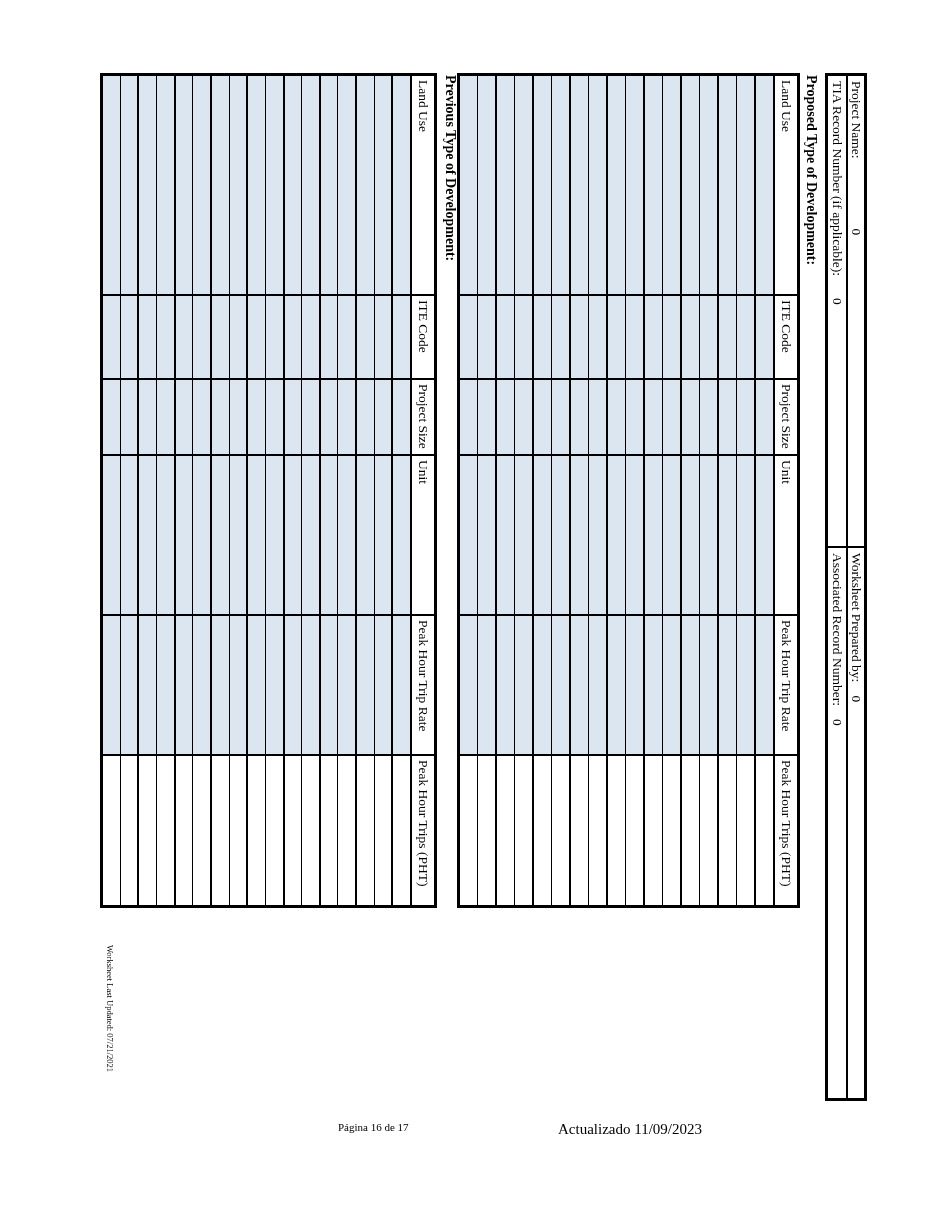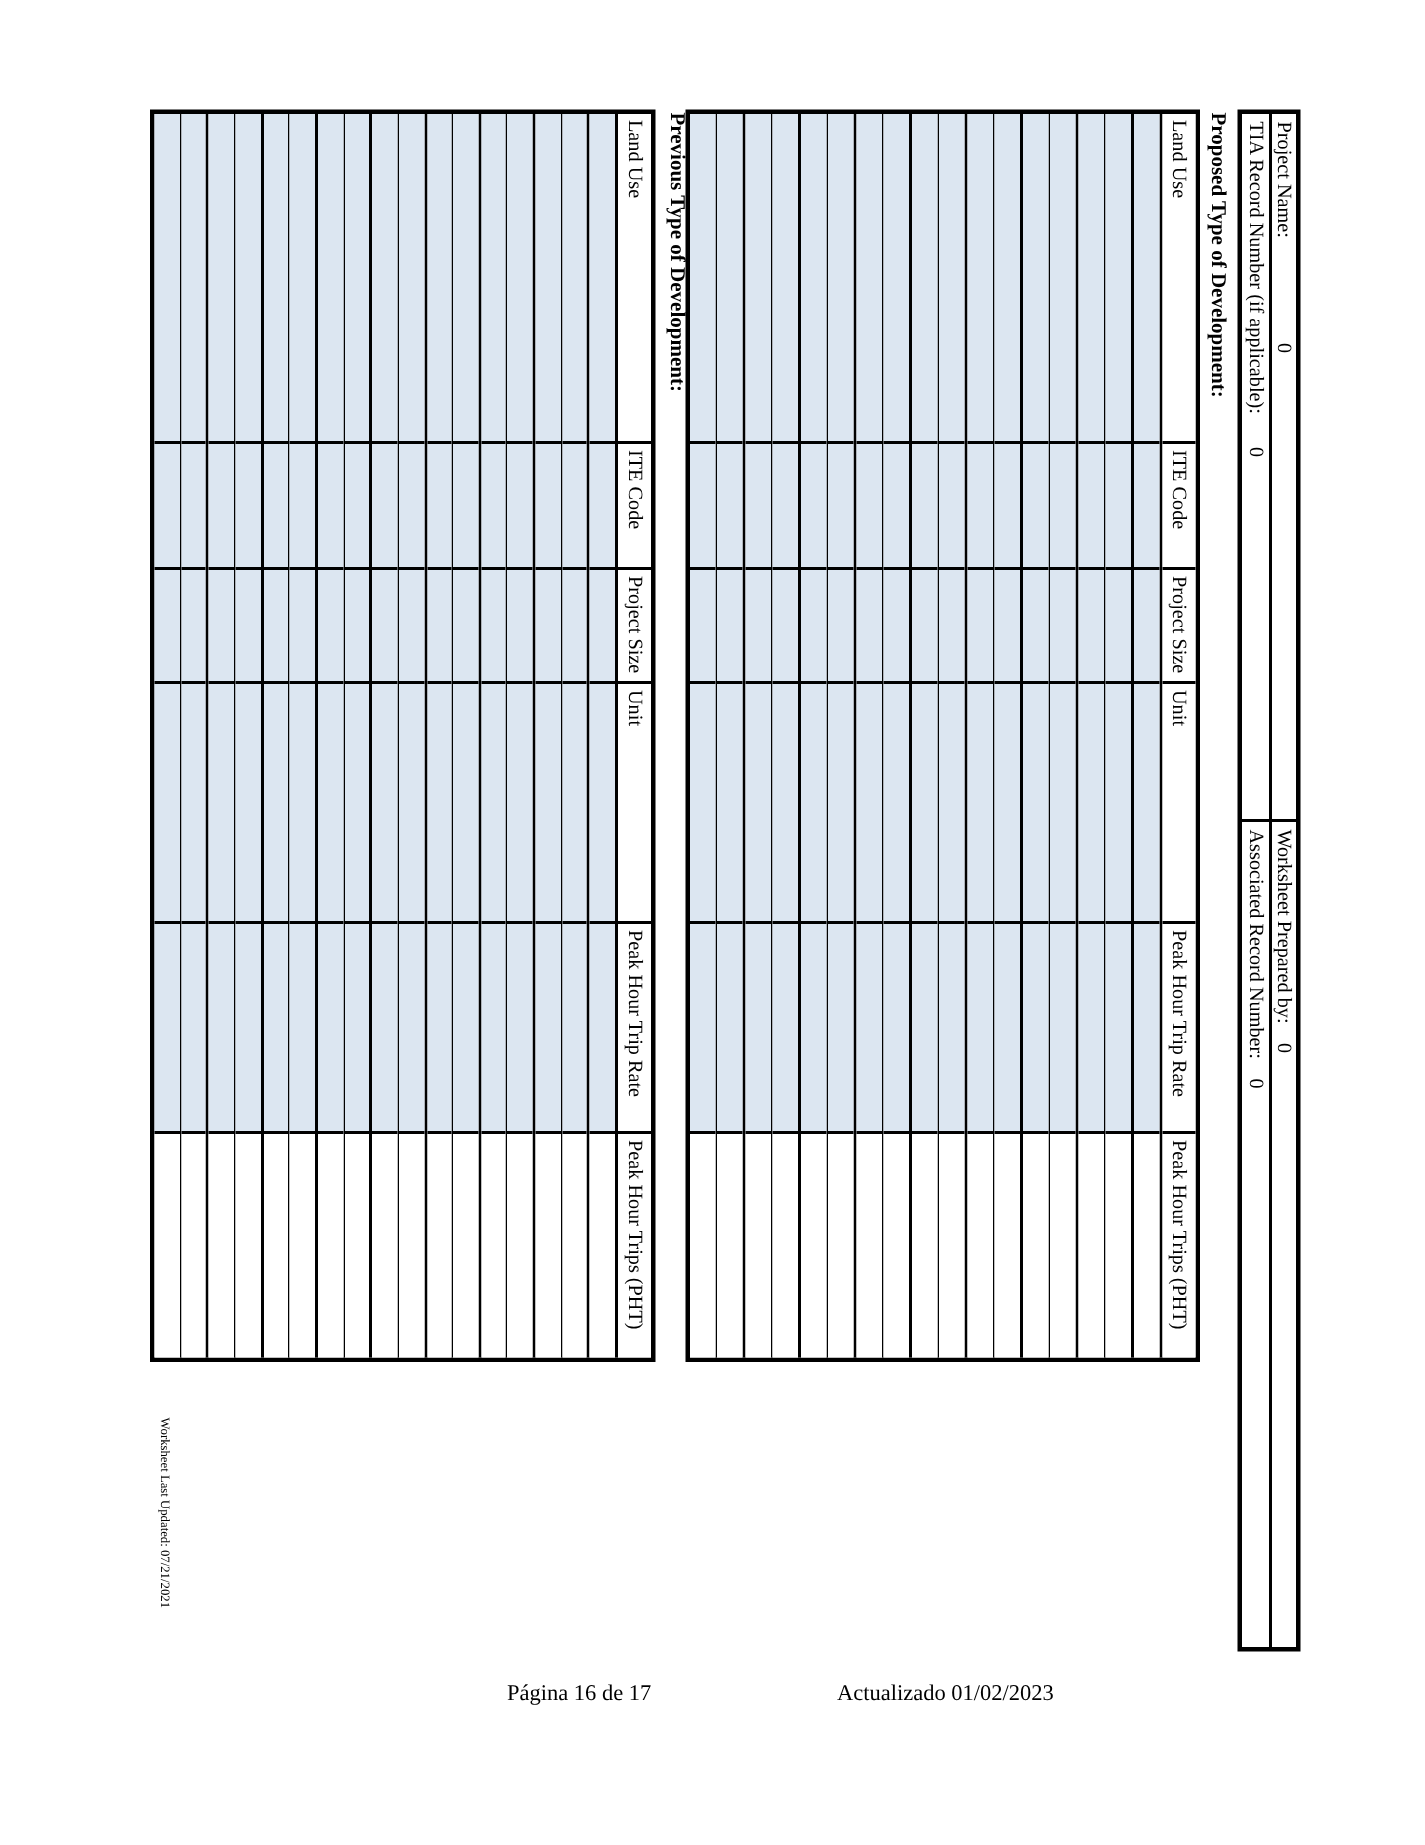--- a/index.html
+++ b/index.html
@@ -114,21 +114,21 @@
   .ws-note {
     position: absolute;
     left: 945px; top: 835px;
     font-size: 8.5px;
     white-space: nowrap;
   }
   
   .page-footer-left {
     position: absolute;
     left: 338px; top: 1121px;
-    font-size: 15px;
+    font-size: 11px;
     white-space: nowrap;
   }
   .page-footer-right {
     position: absolute;
     left: 558px; top: 1121px;
     font-size: 15px;
     white-space: nowrap;
   }
 </style>
 </head>
@@ -455,15 +455,15 @@
             <div class="tbl-cell"></div>
           </div>
         </div>
     </div>
 
     <div class="ws-note">Worksheet Last Updated: 07/21/2021</div>
 
   </div>
 
   <div class="page-footer-left">Página 16 de 17</div>
-  <div class="page-footer-right">Actualizado 01/02/2023</div>
+  <div class="page-footer-right">Actualizado 11/09/2023</div>
 
 </div>
 
 </body></html>

